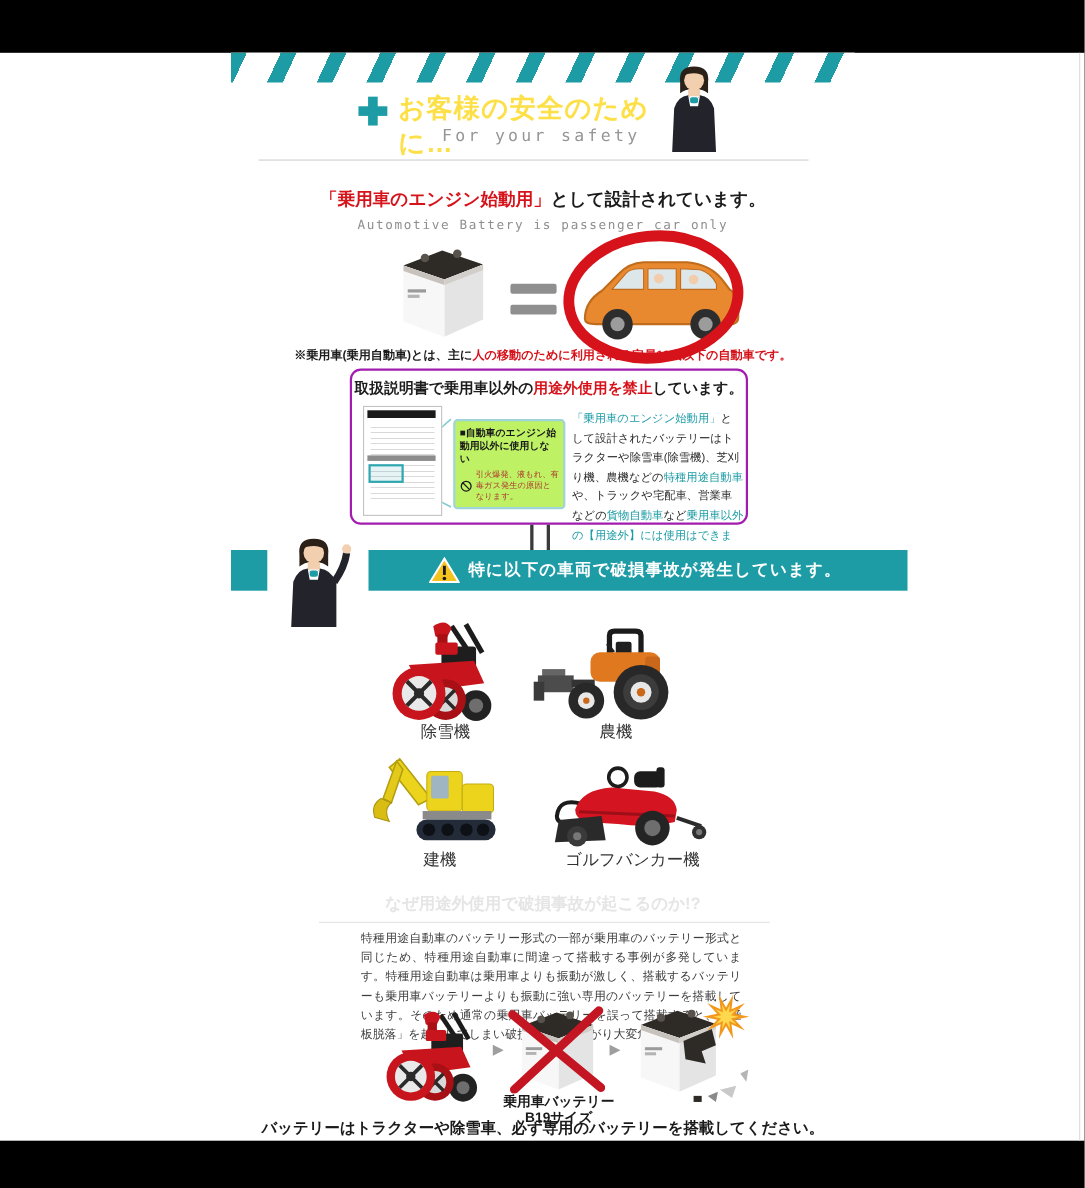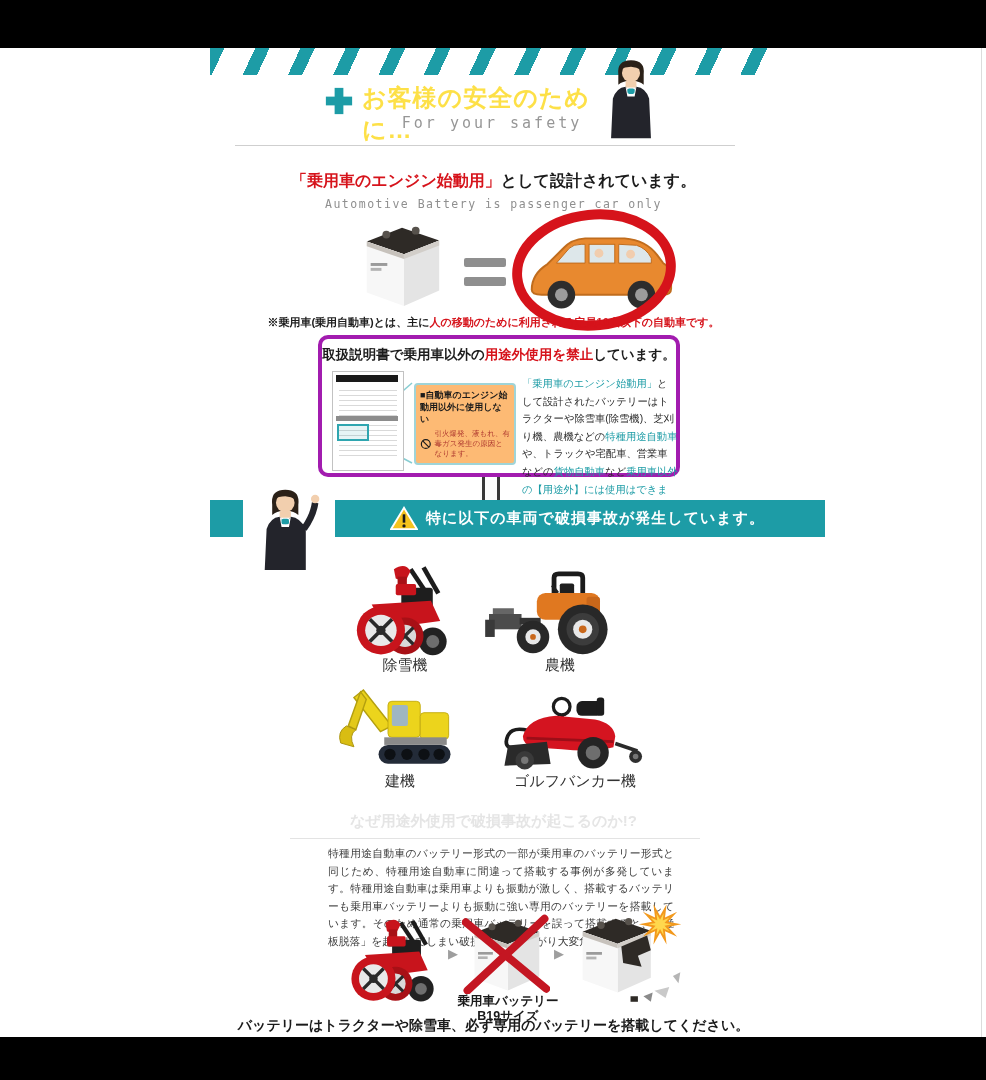--- a/index.html
+++ b/index.html
@@ -15,32 +15,32 @@
   .hr1{position:absolute;left:25px;top:97px;width:500px;height:1px;background:#cfcfcf;}
   .c{text-align:center;}
   .intro1{font-size:14px;font-weight:bold;color:#1c1c1c;}
   .intro2{font-size:16px;font-weight:bold;color:#1c1c1c;font-family:Liberation Mono, monospace;}
   .red{color:#d6131b;}
   .teal{color:#1d9ca6;}
   .intro3{font-family:"DejaVu Sans Mono",monospace;font-size:11.5px;letter-spacing:1.5px;color:#8f8f8f;}
   .note{font-size:11px;font-weight:bold;color:#1c1c1c;}
   .eqbar{width:42px;height:9px;background:#8f8f8f;border-radius:2px;margin:10px 0;}
   .manual-box{position:absolute;left:108px;top:287px;width:362px;height:142px;background:#fff;
-    border:4px solid #a21caf;border-radius:10px;box-sizing:border-box;}
+    border:2px solid #a21caf;border-radius:10px;box-sizing:border-box;}
   .mb-title{position:absolute;left:0;top:7px;width:100%;text-align:center;font-size:13.5px;font-weight:bold;color:#1c1c1c;}
   .manual{position:absolute;left:10px;top:32px;width:72px;height:100px;background:#fff;border:1px solid #c2c2c2;box-sizing:border-box;
     background-image:
       linear-gradient(#1a1a1a,#1a1a1a),
       linear-gradient(#8c8c8c,#8c8c8c),
       repeating-linear-gradient(#ffffff 0 4px,#d9d9d9 4px 5px);
     background-size:62px 7px,62px 5px,58px 74px;
     background-position:3px 3px,3px 44px,6px 14px;
     background-repeat:no-repeat,no-repeat,no-repeat;}
   .manual-hl{position:absolute;left:4px;top:52px;width:28px;height:13px;border:2px solid #2fa6b0;background:rgba(47,166,176,.12);}
-  .callout{position:absolute;left:92px;top:44px;width:102px;height:82px;background:#fdba74;border:2px solid #9fd4d8;border-radius:4px;box-sizing:border-box;padding:4px 4px 2px 4px;}
+  .callout{position:absolute;left:92px;top:44px;width:102px;height:82px;background:#bef264;border:2px solid #9fd4d8;border-radius:4px;box-sizing:border-box;padding:4px 4px 2px 4px;}
   .callout h4{margin:0;font-size:9px;line-height:12px;color:#1a1a1a;}
   .callout .row{display:flex;gap:3px;margin-top:4px;align-items:center;}
   .callout .small{font-size:7.5px;line-height:10px;color:#b03a30;}
   .mb-text{position:absolute;left:200px;top:36px;width:156px;font-size:10.3px;line-height:17.6px;color:#2a2a2a;}
   .legs{position:absolute;top:429px;width:3px;height:24px;background:#3a3a3a;}
   .banner{position:absolute;left:0;top:452px;width:615px;height:37px;background:#1d9ca6;display:flex;align-items:center;justify-content:center;padding-left:120px;box-sizing:border-box;gap:8px;}
   .banner span{color:#fff;font-size:15px;font-weight:bold;letter-spacing:1px;}
   .woman-card{position:absolute;left:33px;top:438px;width:92px;height:84px;background:#fff;z-index:3;display:flex;justify-content:center;}
   .vlabel{position:absolute;text-align:center;font-size:15px;color:#333;}
   .why-h{position:absolute;left:0;top:764px;width:100%;text-align:center;font-size:15px;font-weight:bold;color:#e5e5e5;}

